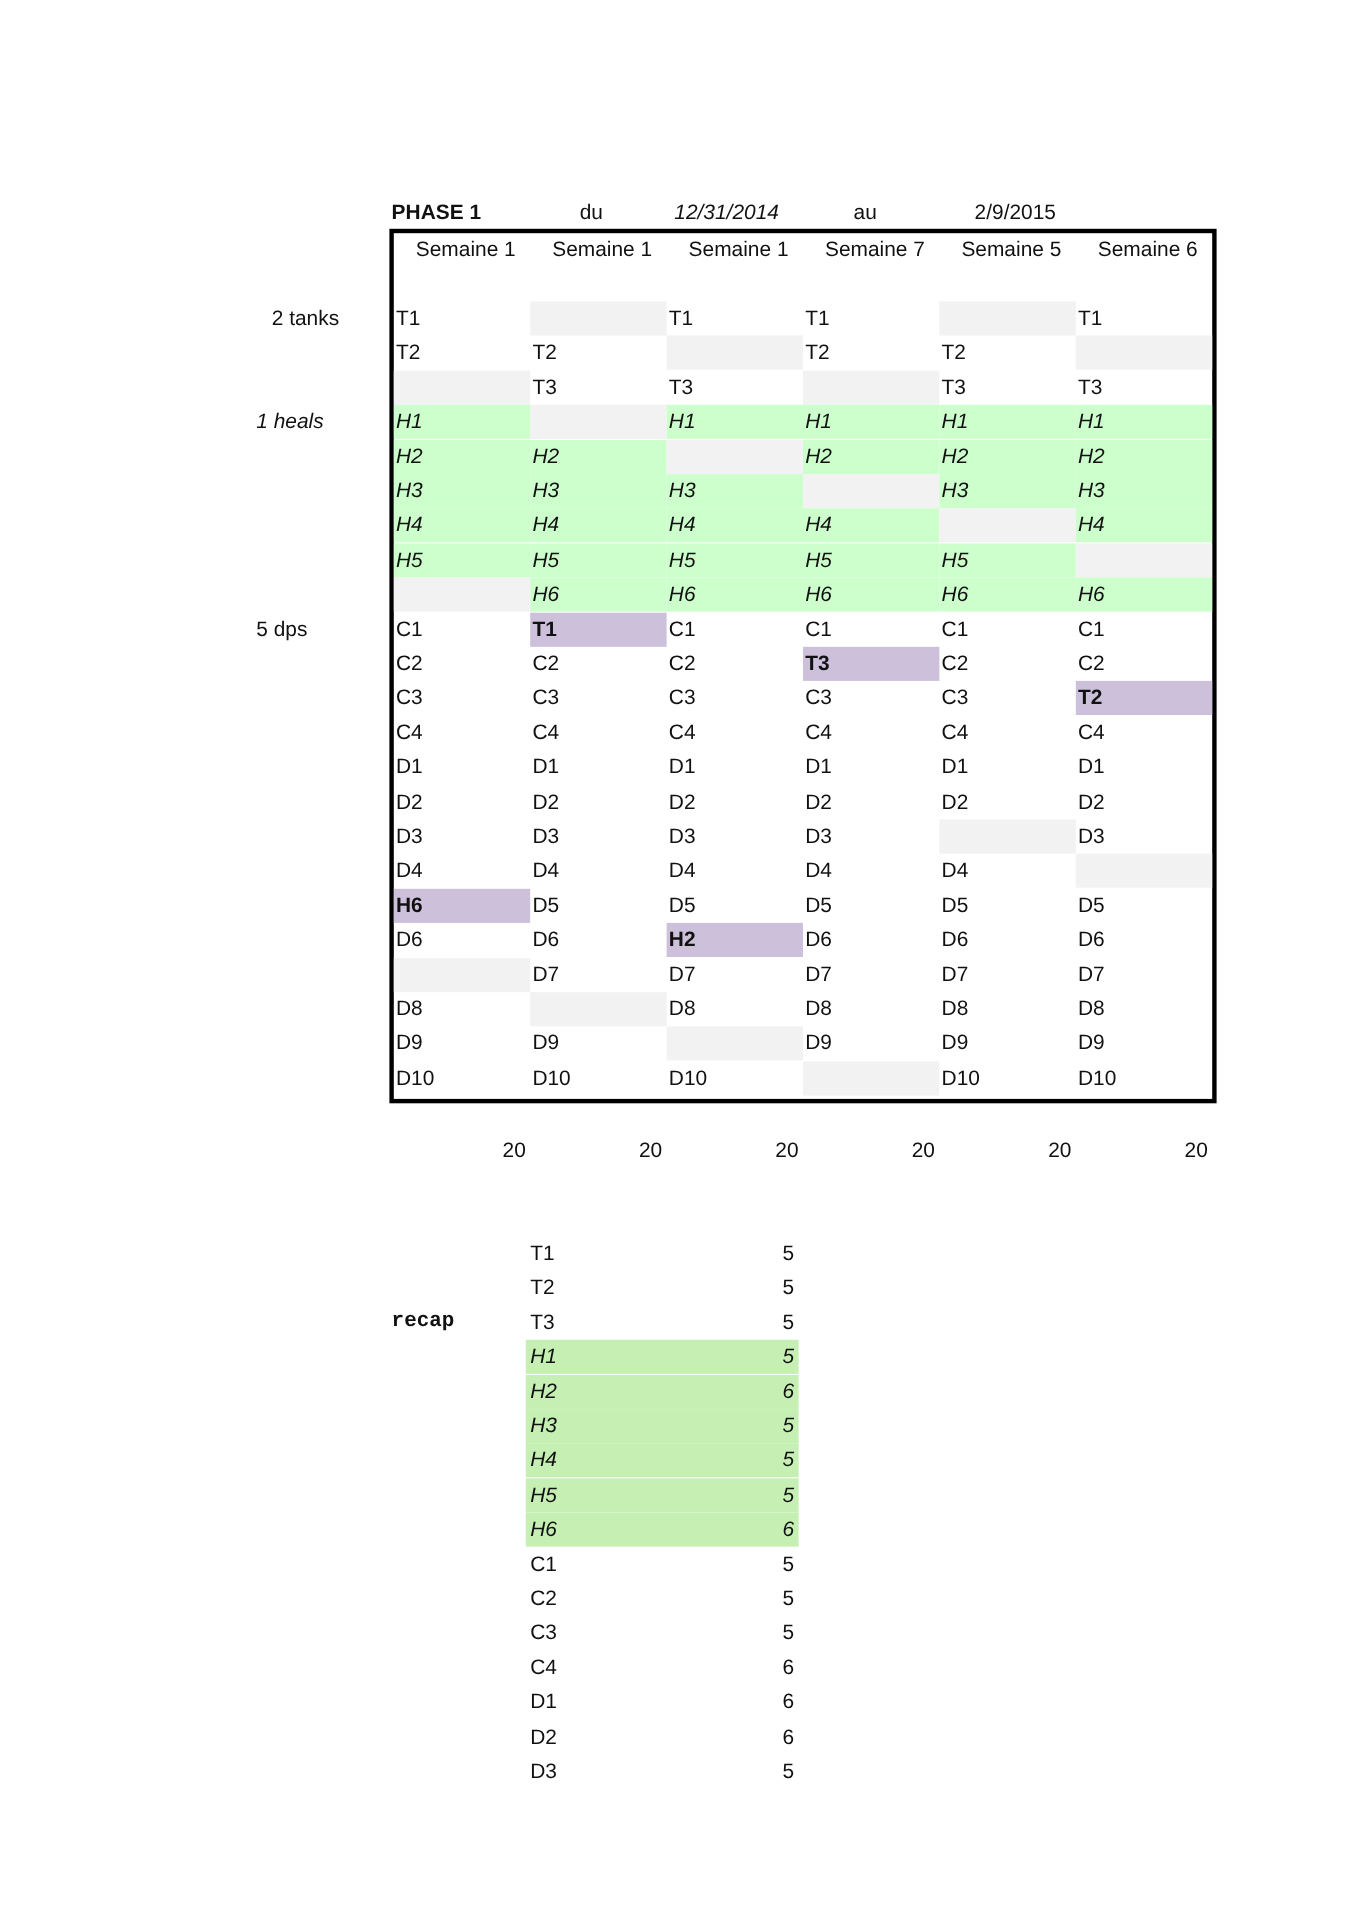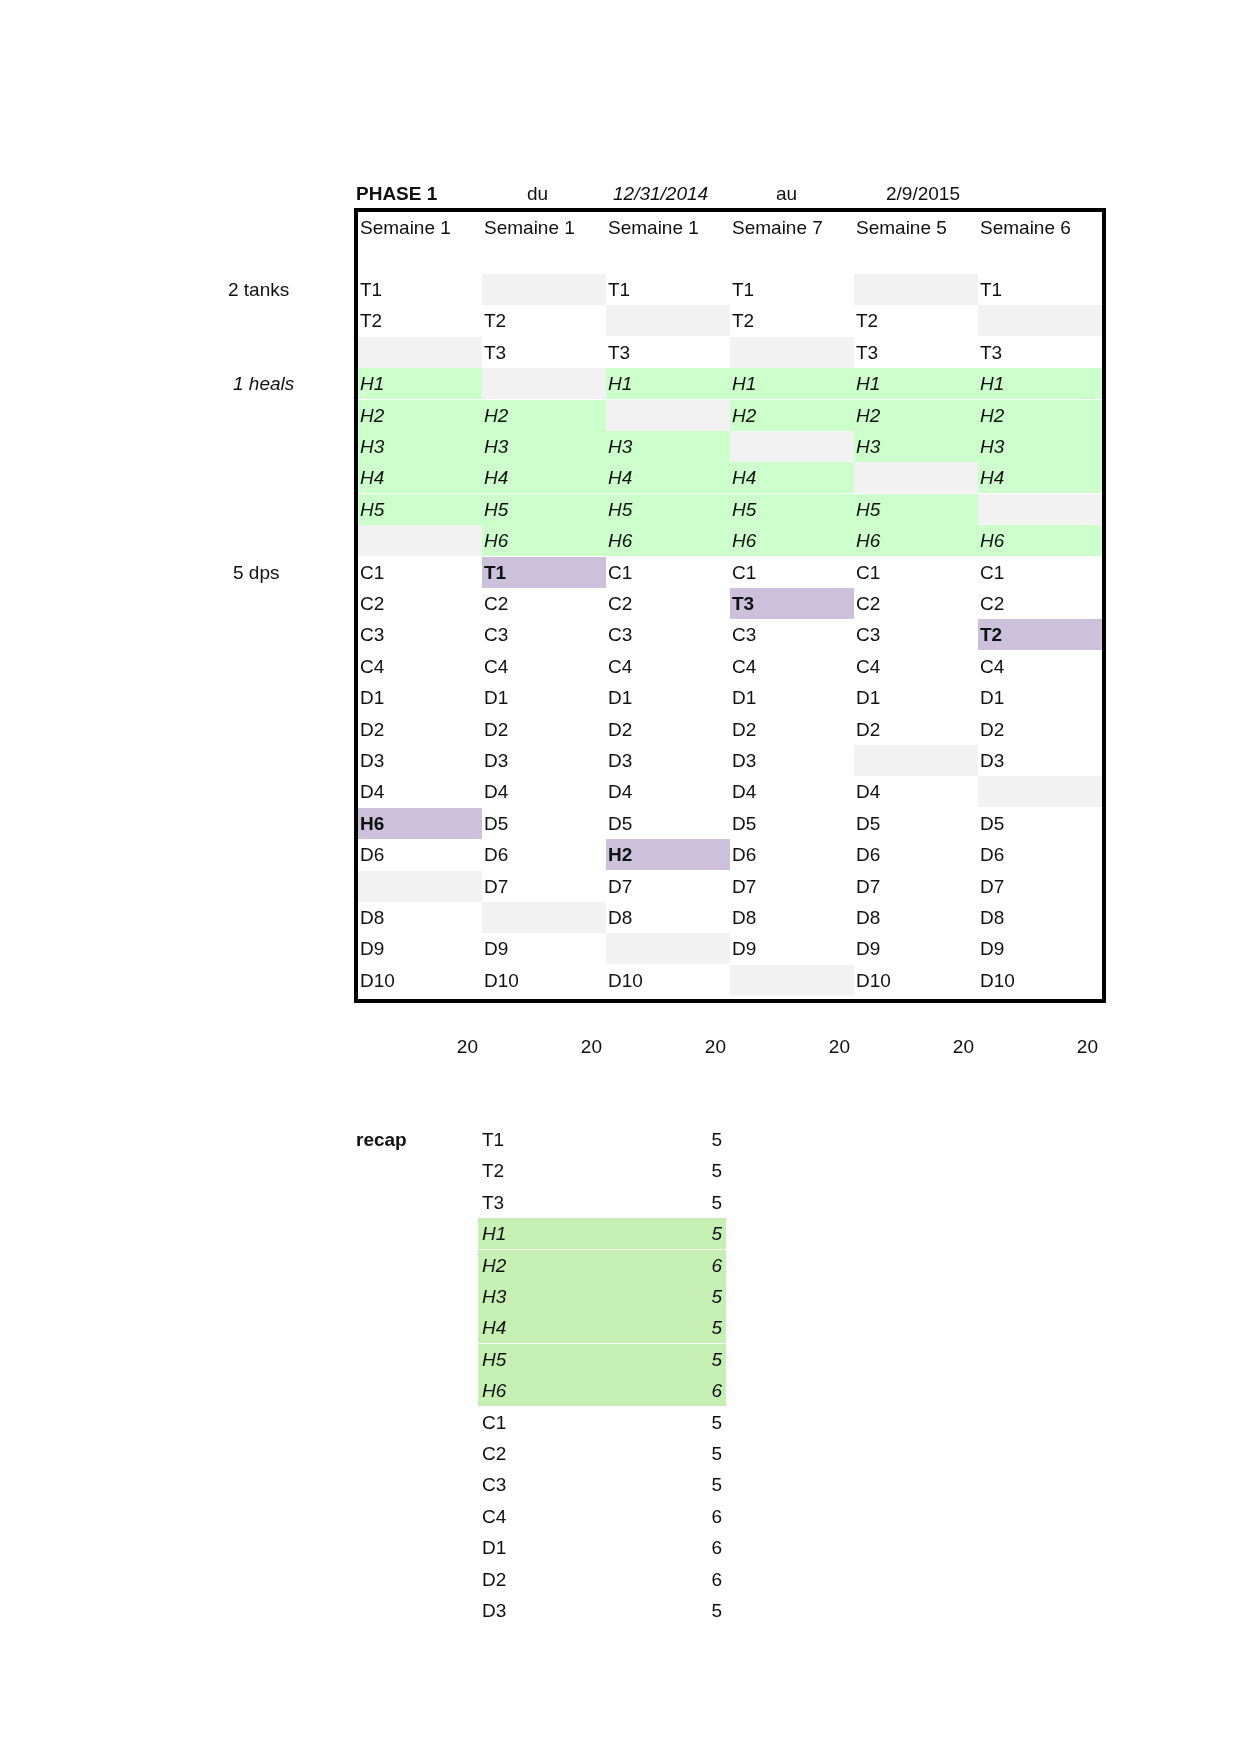--- a/index.html
+++ b/index.html
@@ -3,42 +3,42 @@
 <meta charset="utf-8">
 <style>
   html,body{margin:0;padding:0;background:#ffffff;}
   body{width:1241px;height:1754px;position:relative;overflow:hidden;
        font-family:"Liberation Sans","DejaVu Sans",sans-serif;color:#111;font-size:19px;}
   .abs{position:absolute;white-space:nowrap;line-height:31px;}
   .bold{font-weight:bold;}
   .ital{font-style:italic;}
   #grid{position:absolute;left:354px;top:208px;width:744px;height:787px;
         border:4px solid #000;box-sizing:content-box;}
-  .hdr{position:absolute;top:0;height:31px;line-height:31px;padding-left:2px;}
+  .hdr{position:absolute;top:0;height:31px;line-height:31px;padding-left:20px;}
   .cell{position:absolute;width:124px;height:31px;line-height:31px;padding-left:2px;box-sizing:border-box;}
   .empty{background:#f2f2f2;}
   .heal{background:#ccffcc;font-style:italic;}
   .swap{background:#ccc0da;font-weight:bold;}
   .total{position:absolute;width:124px;text-align:right;top:1031px;line-height:31px;}
   .recap-row{position:absolute;left:478px;width:248px;height:31px;line-height:31px;}
   .recap-row.heal{background:#c6efb3;}
   .recap-row .lbl{position:absolute;left:4px;}
   .recap-row .val{position:absolute;right:4px;}
 </style>
 </head>
 <body>
 
 <div class="abs bold" style="left:356px;top:178px;">PHASE 1</div>
 <div class="abs" style="left:527px;top:178px;">du</div>
 <div class="abs" style="left:613px;top:178px;font-style:italic;">12/31/2014</div>
 <div class="abs" style="left:776px;top:178px;">au</div>
 <div class="abs" style="left:886px;top:178px;">2/9/2015</div>
 
 <div id="rowlabels">
-    <div class="abs" style="left: 228px; top: 274px;">2 tanks</div>
+    <div class="abs" style="left: 247px; top: 274px;">2 tanks</div>
     <div class="abs ital" style="left: 233px; top: 368.2px;">1 heals</div>
     <div class="abs" style="left: 233px; top: 556.6px;">5 dps</div>
   </div>
 
 <div id="grid">
   <div class="hdr" style="left:0px;">Semaine 1</div>
   <div class="hdr" style="left:124px;">Semaine 1</div>
   <div class="hdr" style="left:248px;">Semaine 1</div>
   <div class="hdr" style="left:372px;">Semaine 7</div>
   <div class="hdr" style="left:496px;">Semaine 5</div>
@@ -185,21 +185,21 @@
     </div>
 </div>
 
 <div class="total" style="left:354px;">20</div>
 <div class="total" style="left:478px;">20</div>
 <div class="total" style="left:602px;">20</div>
 <div class="total" style="left:726px;">20</div>
 <div class="total" style="left:850px;">20</div>
 <div class="total" style="left:974px;">20</div>
 
-<div class="abs bold" style="left:356px;top:1124px;">recap</div>
+<div class="abs bold" style="left:356px;top:1185px;font-family:Liberation Mono, monospace;">recap</div>
 <div id="recap">
     <div class="recap-row" style="top: 1124px;">
       <span class="lbl">T1</span>
       <span class="val">5</span>
     </div>
     <div class="recap-row" style="top: 1155.4px;">
       <span class="lbl">T2</span>
       <span class="val">5</span>
     </div>
     <div class="recap-row" style="top: 1186.8px;">

